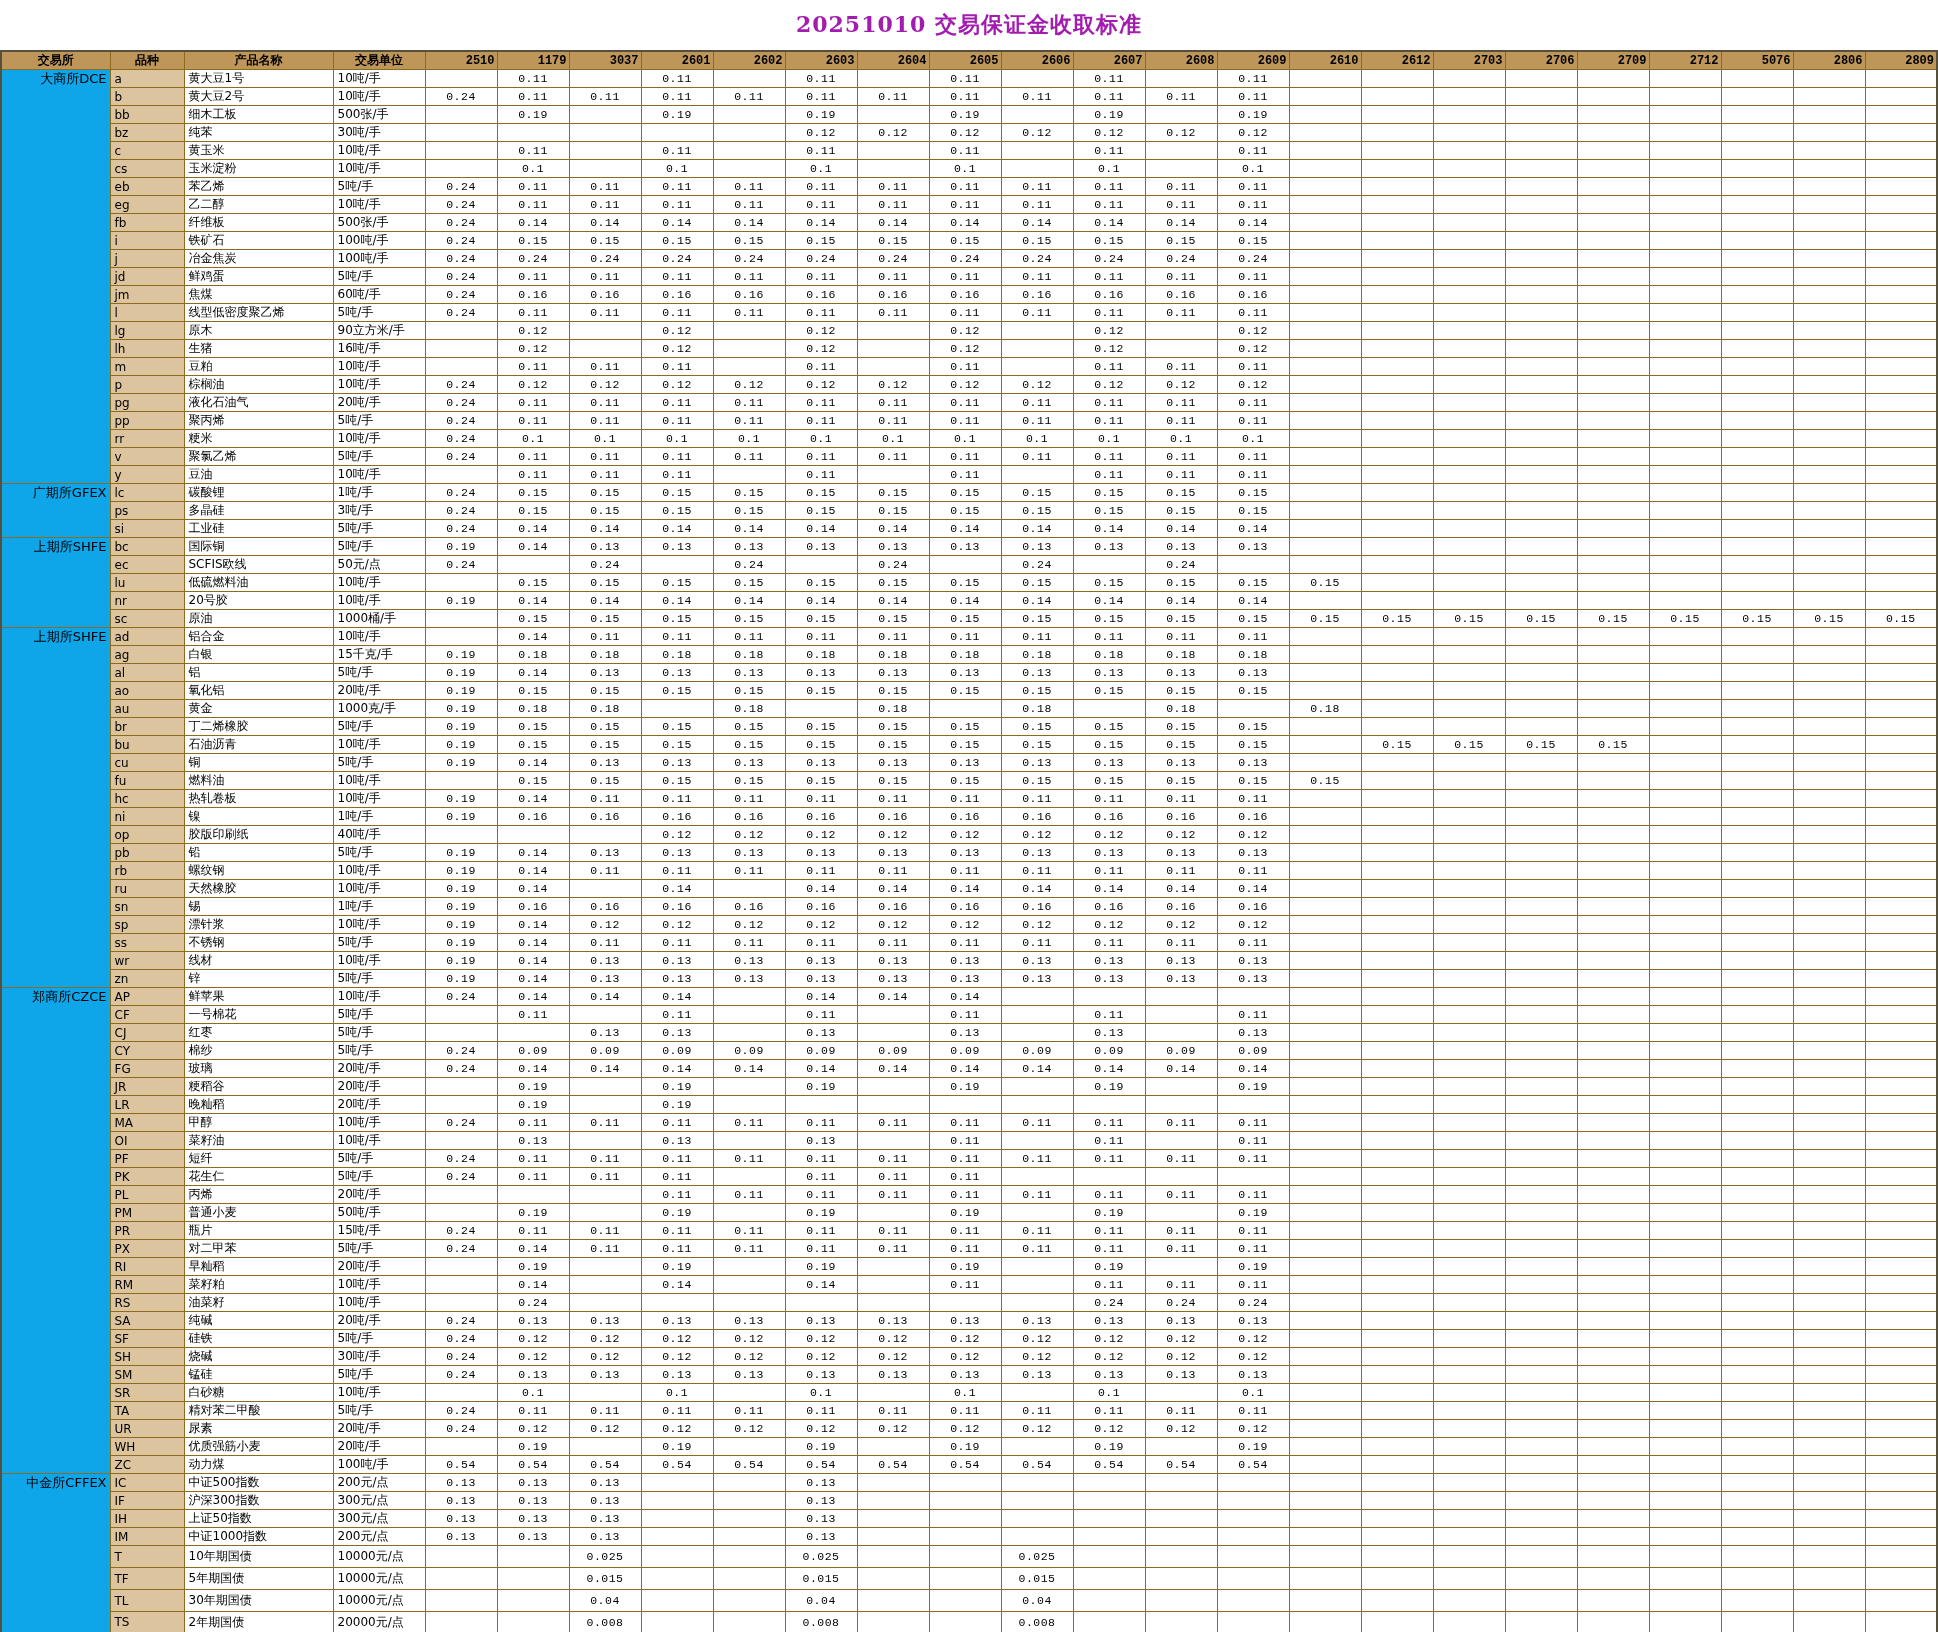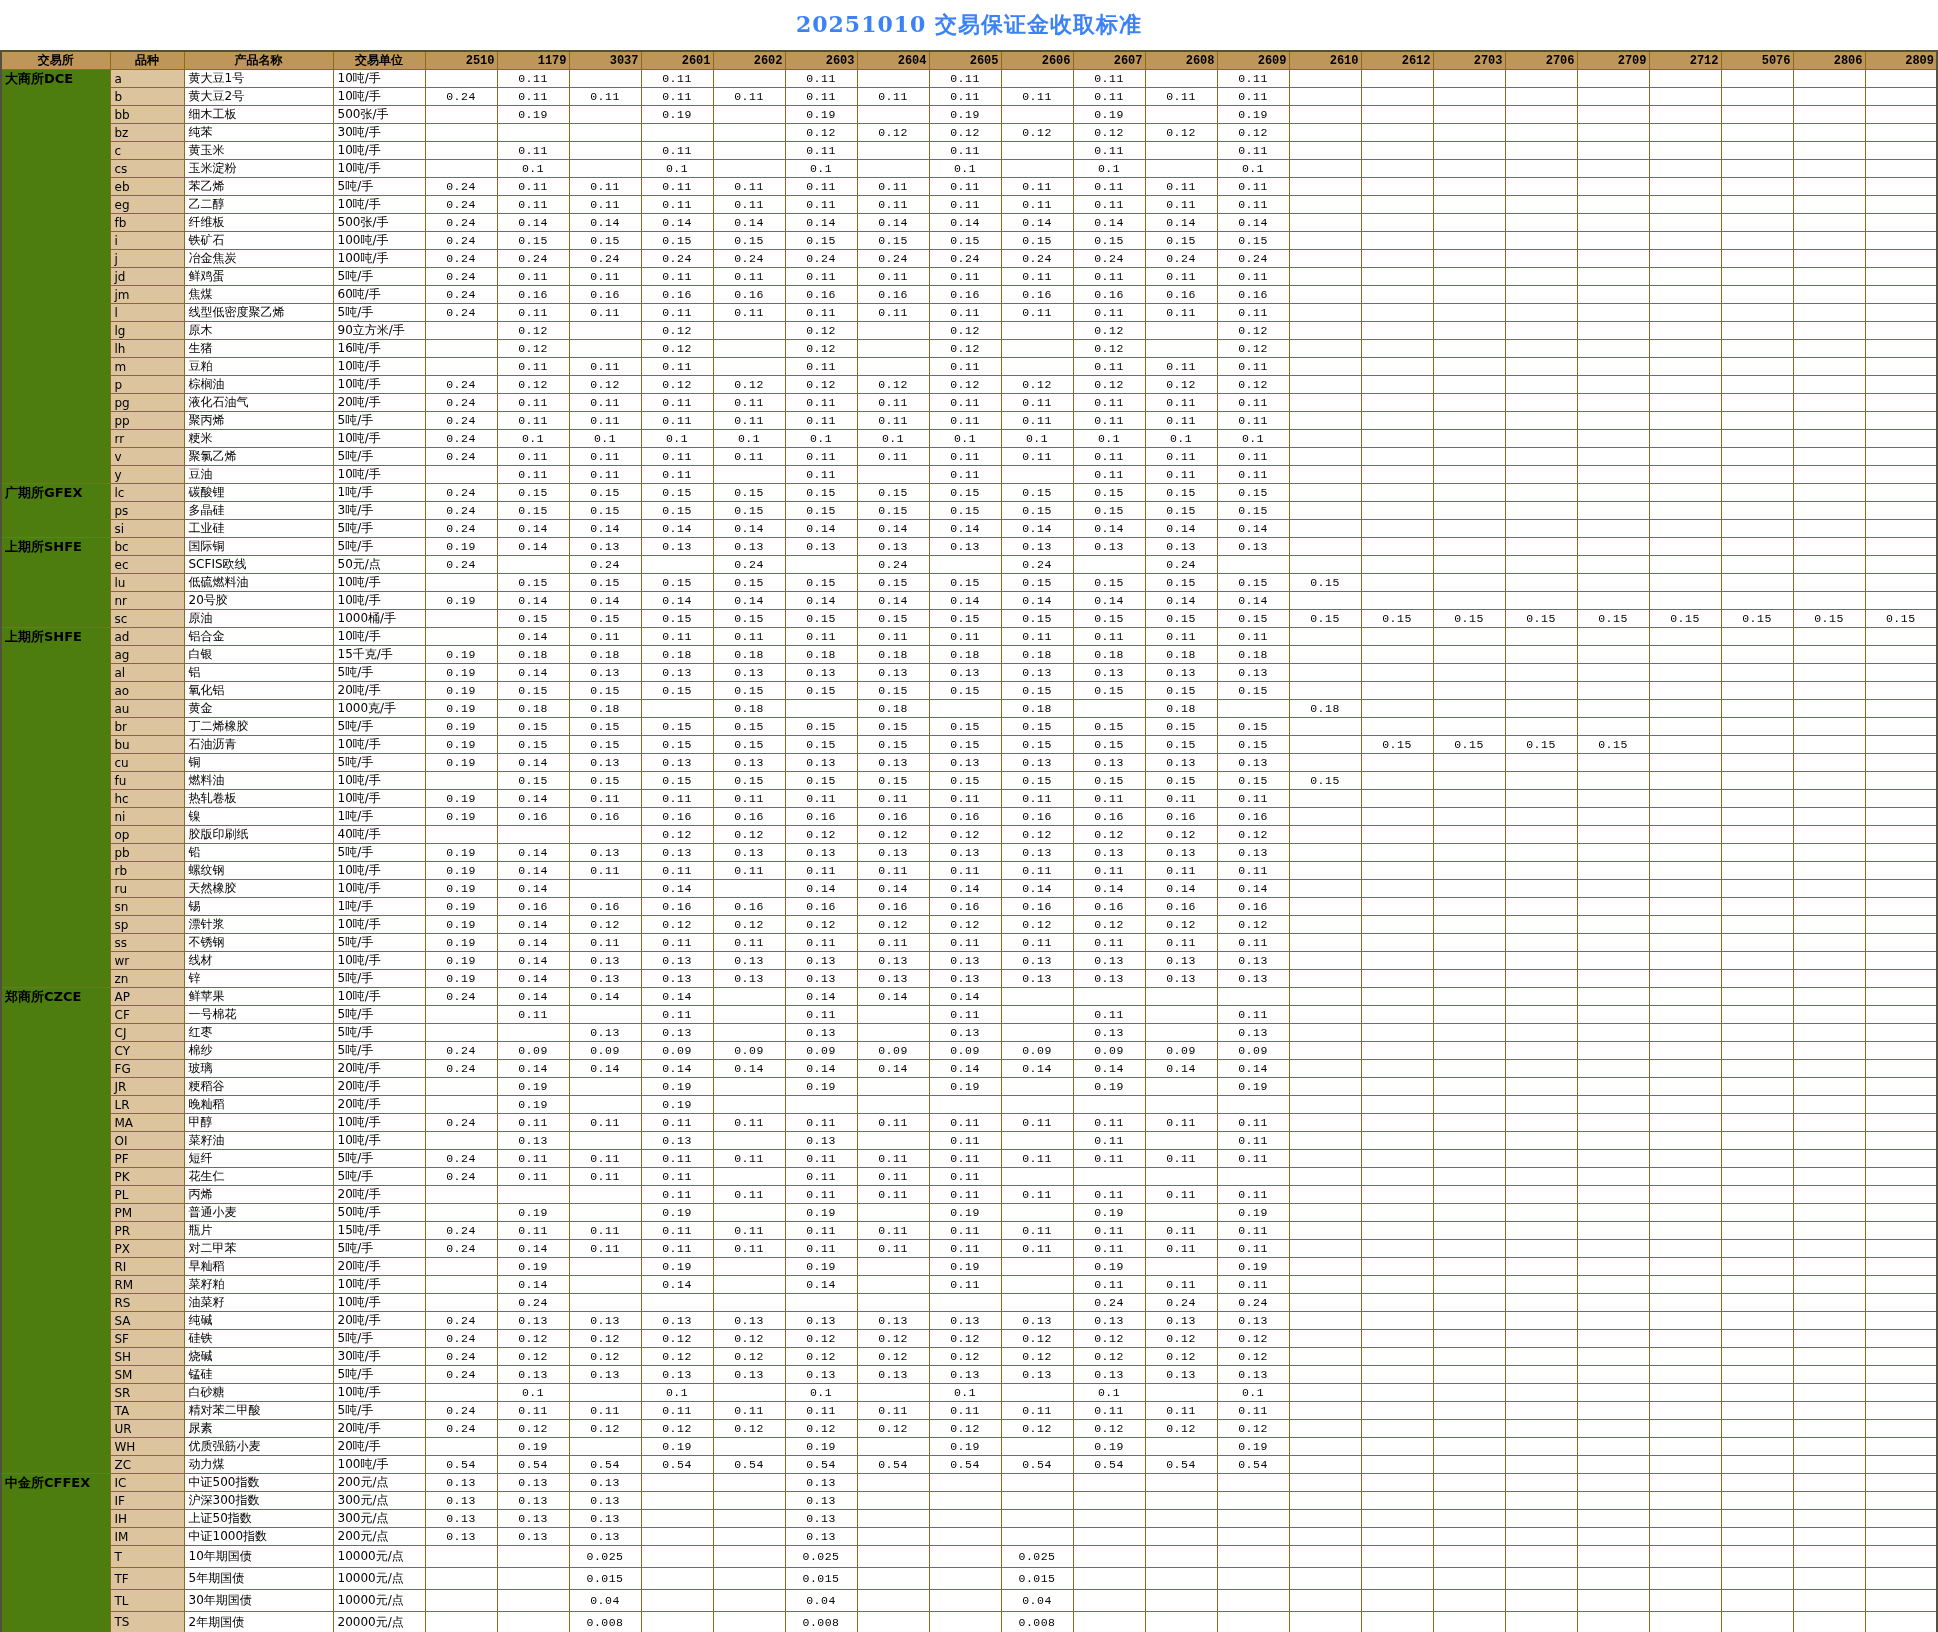--- a/index.html
+++ b/index.html
@@ -1,30 +1,30 @@
 <!DOCTYPE html>
 <html><head>
 <meta charset="utf-8">
 <style>
   html,body { margin:0; padding:0; background:#ffffff; }
   .page { width:1938px; height:1632px; background:#fff; overflow:hidden;
           font-family:"DejaVu Sans","Liberation Sans",sans-serif; }
   .title-bar { height:50px; display:flex; align-items:center; justify-content:center; }
   .title-text { font-family:"DejaVu Serif","Liberation Serif",serif; font-weight:bold;
-                font-size:22px; color:#3b82f6; letter-spacing:1px; }
+                font-size:22px; color:#a21caf; letter-spacing:1px; }
   table.grid { border-collapse:collapse; table-layout:fixed; width:1936px;
                border:2px solid #55503c; }
   .grid th, .grid td { border:1px solid #8c6b1f; overflow:hidden; white-space:nowrap;
                        padding:0 2px; font-size:12px; color:#000; }
   .grid thead tr { height:18px;padding-left:16px; }
   .grid th { background:#be9659; font-weight:bold; text-align:center; }
   .grid th.contract { font-family:"Liberation Mono","DejaVu Sans Mono",monospace; font-size:12px;text-align:right; }
   .grid tbody tr { height:18px; }
   .grid tbody tr.tall { height:22px; }
-  td.ex { background:#4d7c0f; font-weight:bold; vertical-align:top; text-align:left;
+  td.ex { background:#0ea5e9; font-weight:normal; vertical-align:top; text-align:right;
           font-size:13px; padding:0 3px; }
   td.code { background:#dcc49e; text-align:left; padding:0 4px; }
   td.pname { background:#fff; text-align:left; padding:0 4px; }
   td.unit { background:#fff; text-align:left; padding:0 4px; }
   td.val { background:#fff; text-align:center;
            font-family:"Liberation Mono","DejaVu Sans Mono",monospace;
            font-size:11.5px; letter-spacing:0.5px; }
 </style>
 </head>
 <body>

